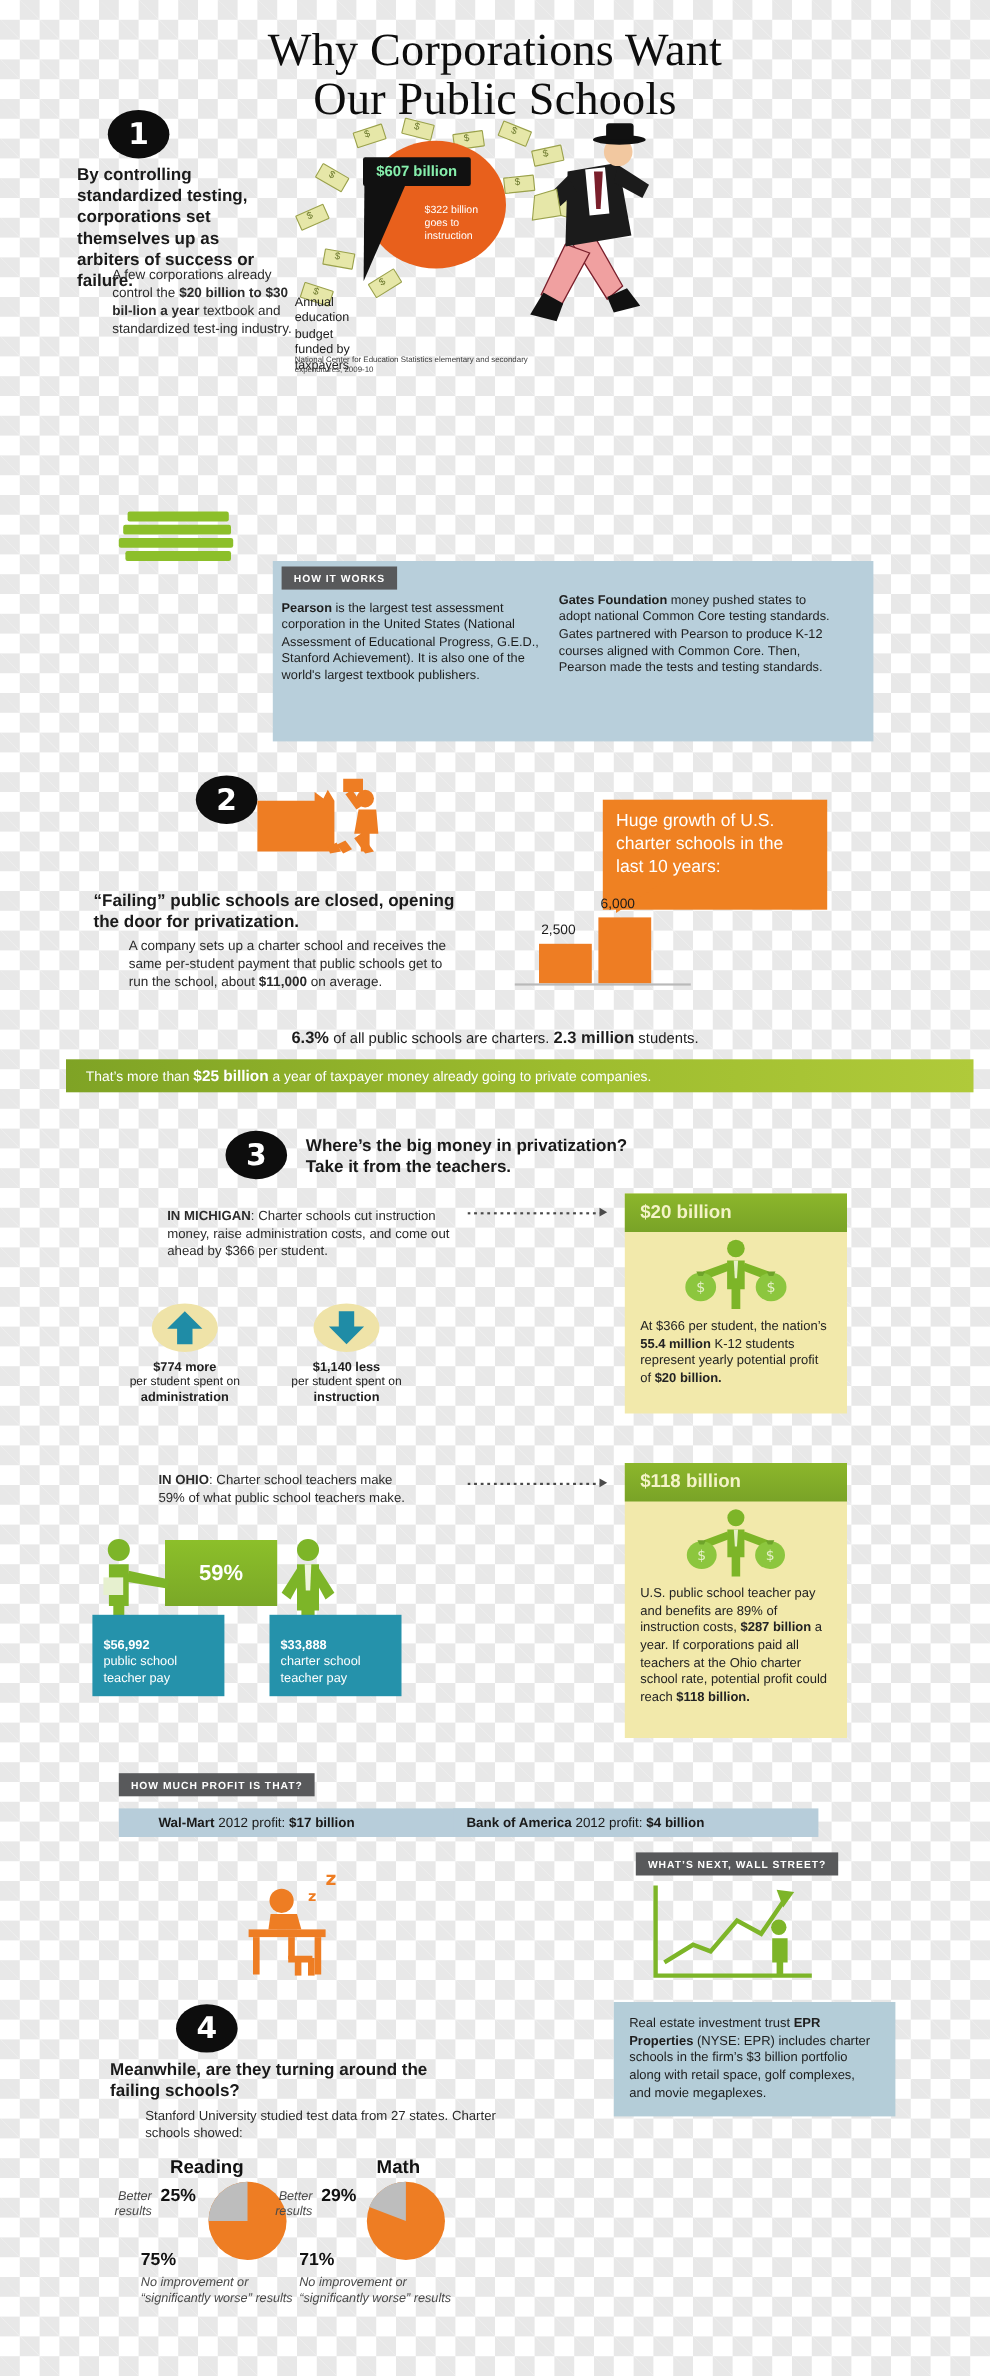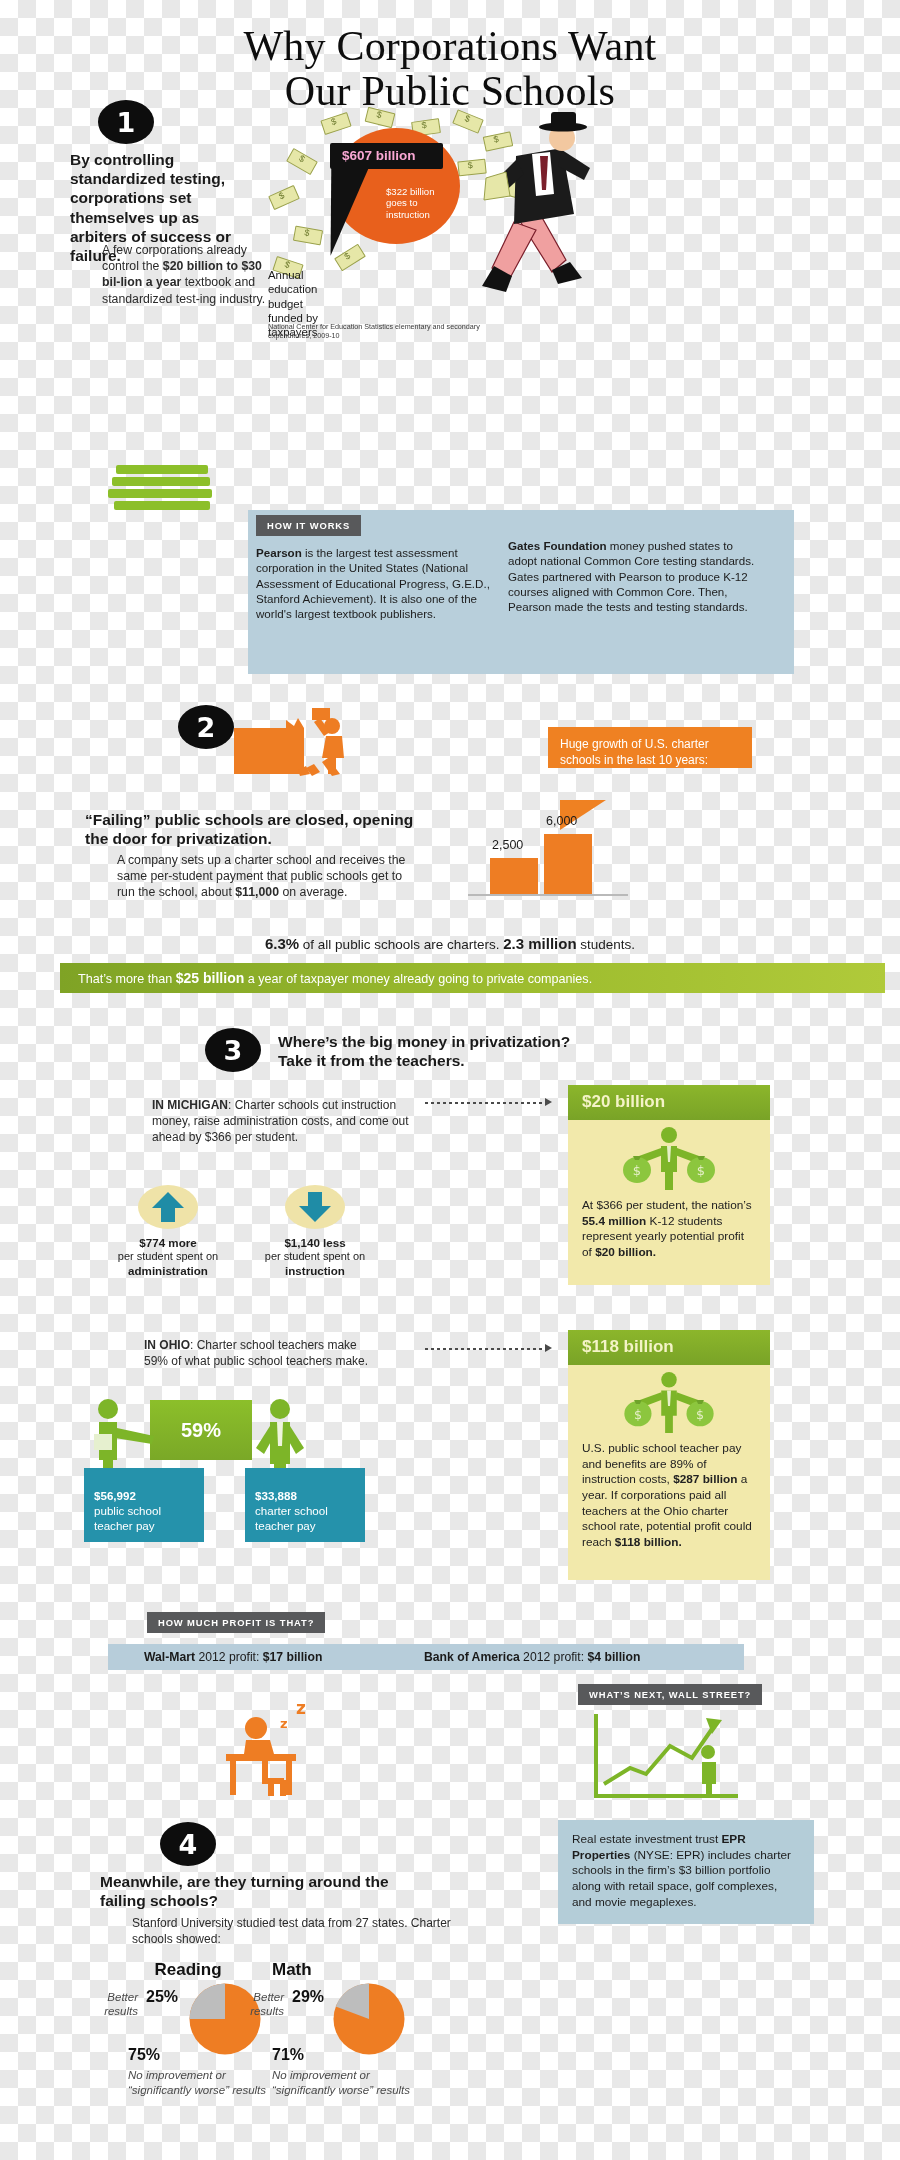--- a/index.html
+++ b/index.html
@@ -49,22 +49,22 @@
     position:absolute;left:332px;top:128px;width:128px;height:116px;
     background:#e8601c;border-radius:50%;
   }
   .blob-wedge{
     position:absolute;left:331px;top:150px;width:0;height:0;
     border-left:22px solid transparent;border-right:22px solid transparent;
     border-top:108px solid #111;
     transform:rotate(12deg);transform-origin:50% 0;
   }
   .lbl607{
-    left:330px;top:143px;background:#111;color:#f9a8d4;
-    padding:5px 27px 6px 12px;font-size:13.5px;font-weight:bold;border-radius:2px;
+    left:330px;top:143px;background:#111;color:#86efac;
+    padding:5px 12px 6px 12px;font-size:13.5px;font-weight:bold;border-radius:2px;
   }
   .lbl322{left:386px;top:186px;width:74px;color:#fff;font-size:9.6px;
     line-height:1.18;font-weight:bold;}
   .lbl322 span{font-weight:normal;}
   .annual{left:268px;top:268px;width:70px;font-size:11.4px;line-height:1.26;color:#1a1a1a;}
   .source{left:268px;top:322px;width:250px;}
 
   .bill{position:absolute;width:26px;height:13px;background:#e6e7a8;
     border:1px solid #9aa14b;border-radius:1px;}
   .bill:after{content:"$";position:absolute;left:9px;top:-1px;font-size:9px;color:#6d7a2e;}
@@ -77,21 +77,21 @@
   
   .bluepanel{left:248px;top:510px;width:546px;height:164px;background:#b8cfdb;}
   .tagdark{
     background:#58595b;color:#fff;font-size:9.4px;font-weight:bold;
     letter-spacing:.9px;padding:5px 11px 5px 11px;display:inline-block;
   }
   .col2{font-size:11.6px;line-height:1.32;color:#1d1d1d;}
   .col2 b{font-weight:bold;}
   .callout{
     left:548px;top:727px;width:180px;background:#ef8122;color:#fff;
-    font-size:12px;line-height:1.3;padding:10px 12px 0 12px;font-weight:500;
+    font-size:16px;line-height:1.3;padding:10px 12px 28px 12px;font-weight:500;
   }
   .callout-tail{
     position:absolute;left:560px;top:800px;width:0;height:0;
     border-left:0 solid transparent;border-right:46px solid transparent;
     border-top:30px solid #ef8122;
   }
   .bar{position:absolute;background:#ee7d23;}
   .barlbl{position:absolute;font-size:12.5px;font-weight:normal;color:#1a1a1a;}
   .baseline{position:absolute;height:2px;background:#b9b9b9;}
 
@@ -385,21 +385,21 @@
       <text x="18" y="49" font-size="13" text-anchor="middle" fill="#e6efc8" font-family="DejaVu Sans">$</text>
       <ellipse cx="82" cy="44" rx="14" ry="13" fill="#8cc63e"></ellipse>
       <path d="M78 30 L86 30 L84 34 L80 34 Z" fill="#6ea32a"></path>
       <text x="82" y="49" font-size="13" text-anchor="middle" fill="#e6efc8" font-family="DejaVu Sans">$</text>
     </svg>
     <div class="cardbody">
       <span>U.S. public school teacher pay and benefits are 89% of instruction costs, </span><b>$287 billion</b><span> a year. If corporations paid all teachers at the Ohio charter school rate, potential profit could reach </span><b>$118 billion.</b>
     </div>
   </div>
 
-  <div class="abs tagdark" style="left:108px;top:1612px;margin-left:39px;">HOW MUCH PROFIT IS THAT?</div>
+  <div class="abs tagdark" style="left:108px;top:1612px;">HOW MUCH PROFIT IS THAT?</div>
 
   <div class="pbar" style="left:108px;top:1644px;width:290px;height:26px;padding-left:36px;">
     <b>Wal-Mart</b><span> 2012 profit: </span><b>$17 billion</b>
   </div>
   <div class="pbar" style="left:412px;top:1644px;width:320px;height:26px;">
     <b>Bank of America</b><span> 2012 profit: </span><b>$4 billion</b>
   </div>
 
   <div class="abs tagdark" style="left:578px;top:1684px;">WHAT’S NEXT, WALL STREET?</div>
 
@@ -440,21 +440,21 @@
   <div class="chartttl" style="left:128px;top:1960px;width:120px;text-align:center;">Reading</div>
   <div class="italbl" style="left:76px;top:1990px;width:62px;text-align:right;">Better results</div>
   <div class="pctbig" style="left:146px;top:1988px;">25%</div>
   <svg class="abs" style="left:186px;top:1982px;" width="78" height="74" viewBox="0 0 100 100">
     <circle cx="50" cy="50" r="48" fill="#ee7d23"></circle>
     <path d="M50 50 L50 2 A48 48 0 0 0 2 50 Z" fill="#bdbdbd"></path>
   </svg>
   <div class="pctbig" style="left:128px;top:2046px;">75%</div>
   <div class="italnote" style="left:128px;top:2068px;width:150px;">No improvement or “significantly worse” results</div>
 
-  <div class="chartttl" style="left:272px;top:1960px;width:110px;text-align:left;">Math</div>
+  <div class="chartttl" style="left:272px;top:1960px;width:110px;text-align:right;">Math</div>
   <div class="italbl" style="left:222px;top:1990px;width:62px;text-align:right;">Better results</div>
   <div class="pctbig" style="left:292px;top:1988px;">29%</div>
   <svg class="abs" style="left:330px;top:1982px;" width="78" height="74" viewBox="0 0 100 100">
     <circle cx="50" cy="50" r="48" fill="#ee7d23"></circle>
     <path d="M50 50 L50 2 A48 48 0 0 0 5 33 Z" fill="#bdbdbd"></path>
   </svg>
   <div class="pctbig" style="left:272px;top:2046px;">71%</div>
   <div class="italnote" style="left:272px;top:2068px;width:150px;">No improvement or “significantly worse” results</div>
 
 </div>

